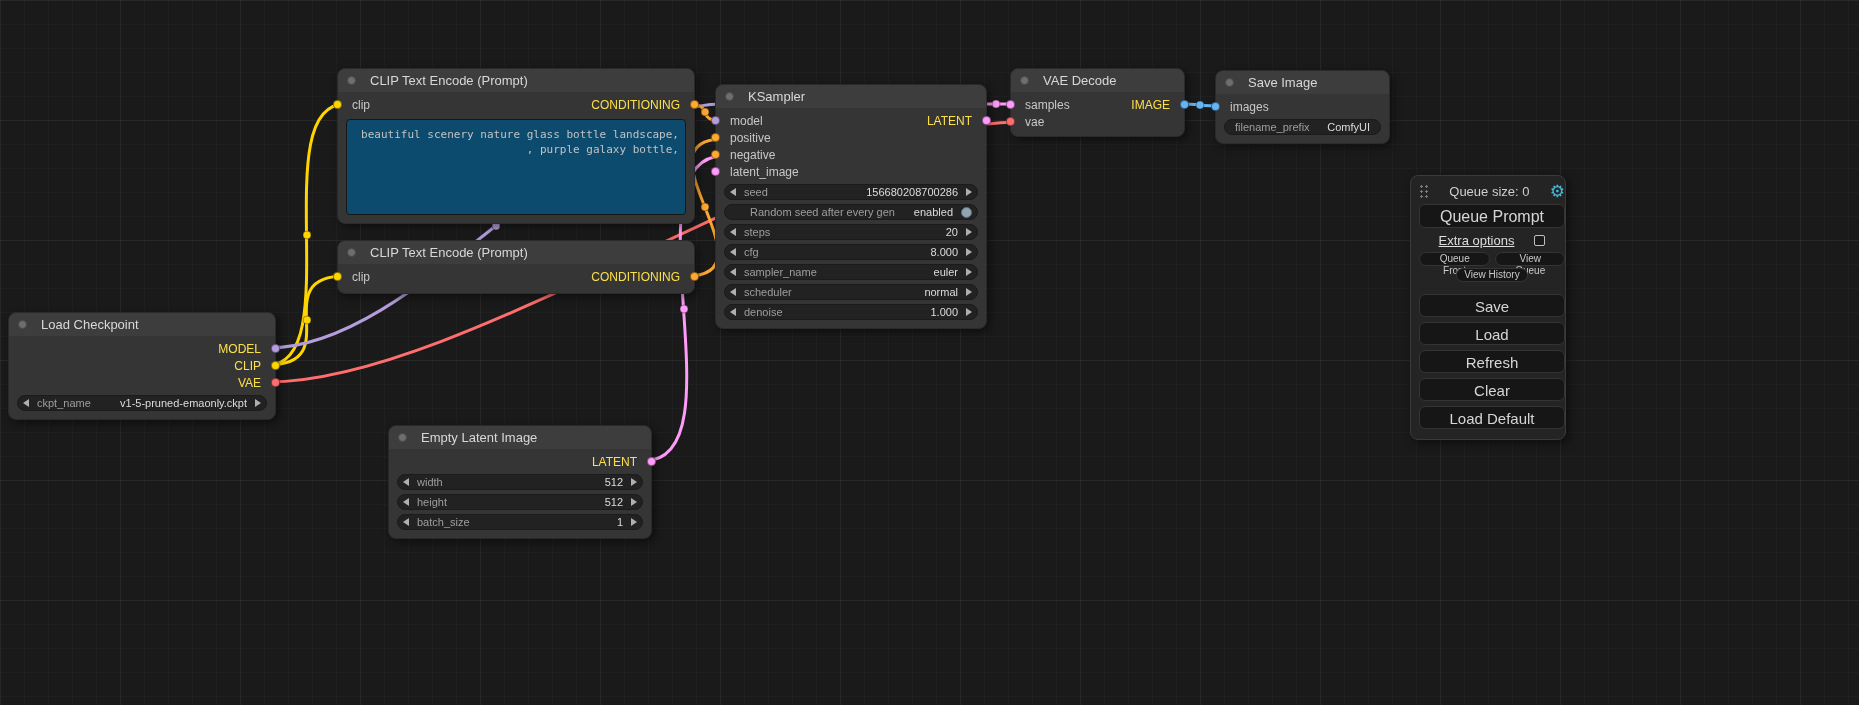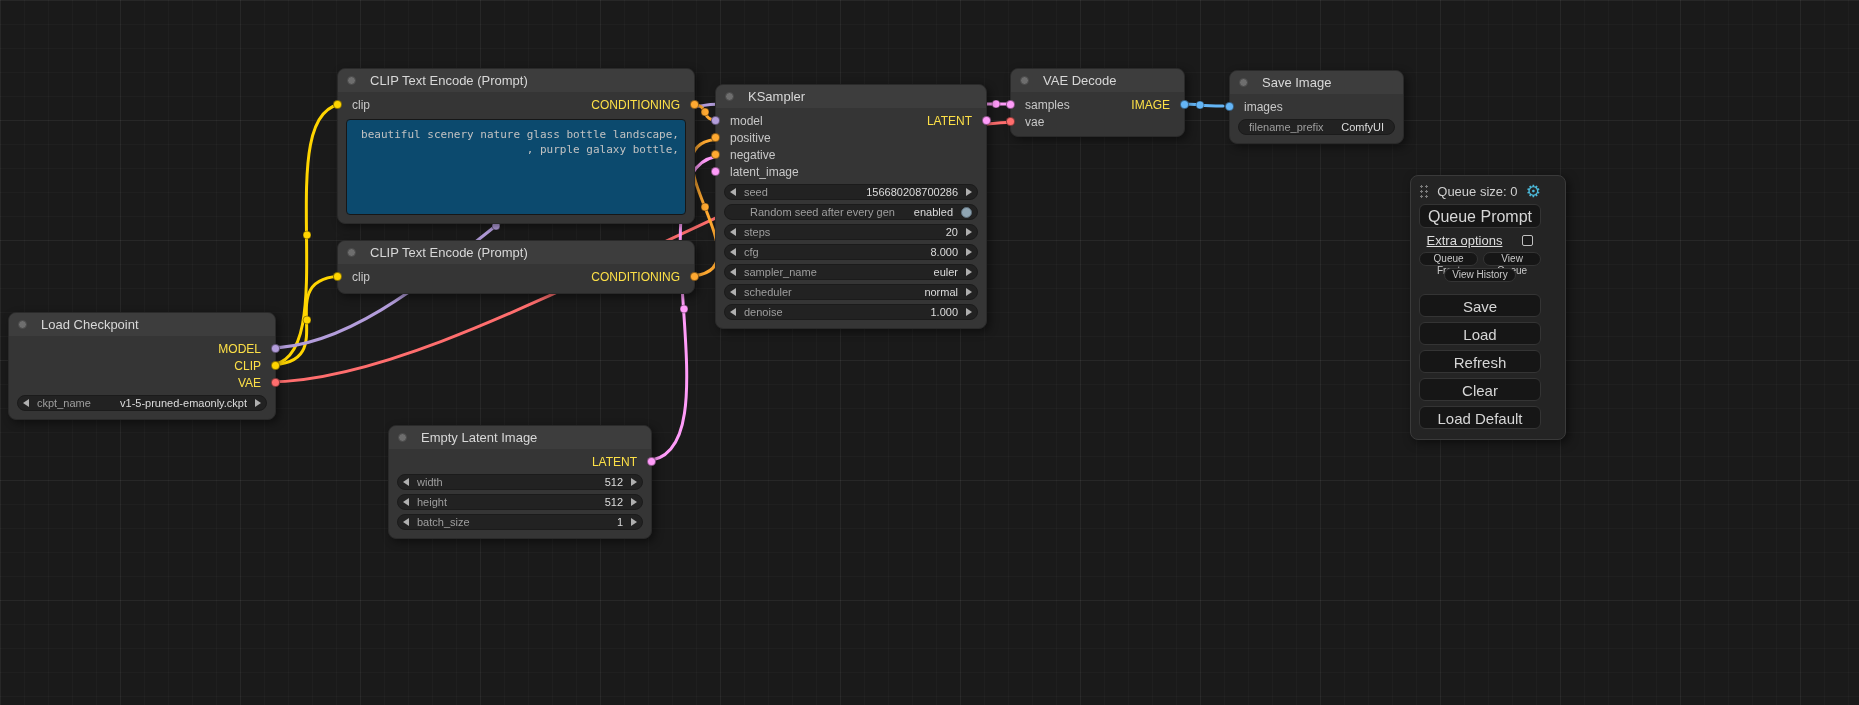--- a/index.html
+++ b/index.html
@@ -64,21 +64,21 @@
   .prompt-box{
     margin-top:6px;background:#0c4a6e;border:1px solid #171717;border-radius:4px;
     padding:7px 6px;box-sizing:border-box;
     color:#c2c2c2;font-family:"DejaVu Sans Mono",monospace;font-size:11px;line-height:1.4;
     white-space:pre-wrap;word-break:break-word;overflow:hidden;
   }
 
   .panel{
     position:absolute;left:1410px;top:175px;width:156px;z-index:3;box-sizing:border-box;
     background:#242424;border:1px solid #3a3a3a;border-radius:8px;
-    padding:5px 24px 10px 8px;box-shadow:3px 3px 10px rgba(0,0,0,0.5);
+    padding:5px 0 10px 8px;box-shadow:3px 3px 10px rgba(0,0,0,0.5);
   }
   .panel-header{display:flex;align-items:center;height:20px;margin-bottom:3px;}
   .drag-handle{
     width:10px;height:15px;cursor:grab;flex:0 0 auto;
     background-image:radial-gradient(circle,#7b7b7b 1.1px,transparent 1.4px);
     background-size:5px 5px;
   }
   .queue-size{flex:1;text-align:center;font-size:13px;color:#cfcfcf;}
   .gear{font-size:17px;line-height:17px;flex:0 0 auto;cursor:pointer;}
   .btn{
@@ -293,21 +293,21 @@
         <span class="out-label">IMAGE</span>
         <span class="dot out" style="background: rgb(100, 181, 246);"></span>
       </div>
       <div class="slot-row">
         <span class="dot in" style="background: rgb(255, 110, 110);"></span>
         <span class="in-label">vae</span>
       </div>
     </div>
   </div>
 
-  <div class="node" style="left:1215px;top:70px;width:175px;margin-left:14px;">
+  <div class="node" style="left:1215px;top:70px;width:175px;">
     <div class="node-title">
       <span class="title-dot"></span>
       <span>Save Image</span>
     </div>
     <div class="node-body">
       <div class="slot-row">
         <span class="dot in" style="background: rgb(100, 181, 246);"></span>
         <span class="in-label">images</span>
       </div>
       <div class="widget" style="padding:0 10px;">

